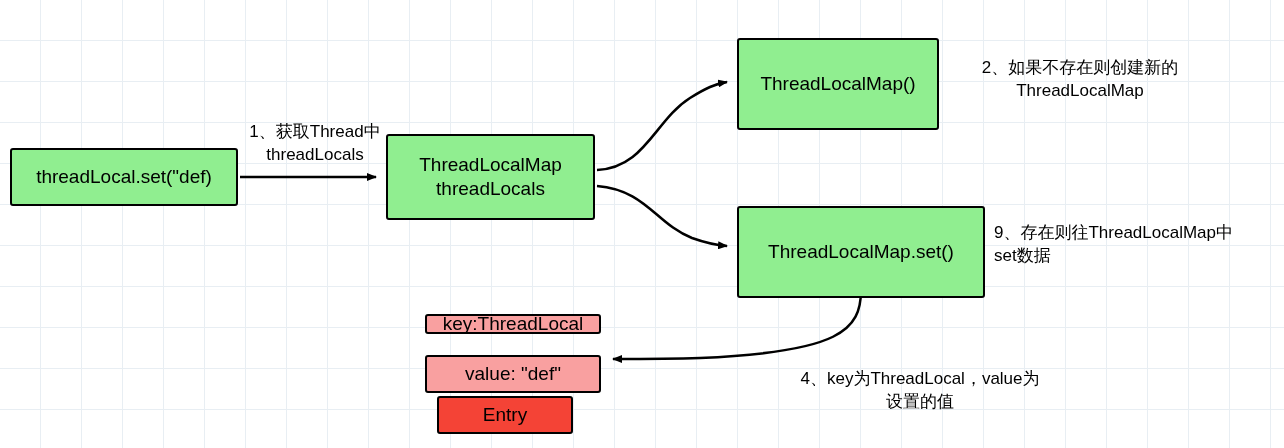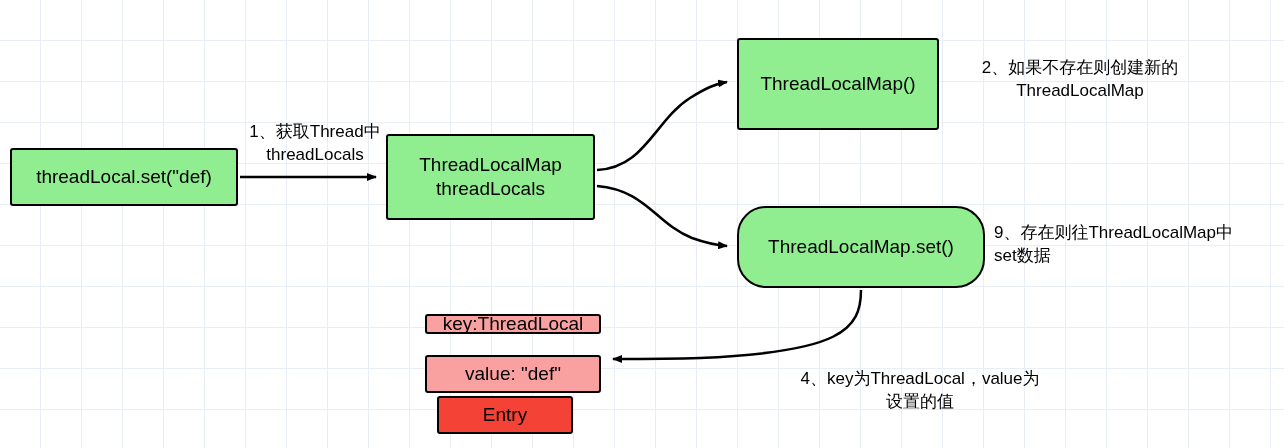--- a/index.html
+++ b/index.html
@@ -65,21 +65,21 @@
     text-align: center;
     white-space: pre-line;
   }
   .label.left {
     text-align: left;
   }
   
   #node-set        { left: 10px;  top: 148px; width: 228px; height: 58px; }
   #node-threadlocals { left: 386px; top: 134px; width: 209px; height: 86px; }
   #node-map-ctor   { left: 737px; top: 38px;  width: 202px; height: 92px; }
-  #node-map-set    { left: 737px; top: 206px; width: 248px; height: 82px; border-radius: 29px; }
+  #node-map-set    { left: 737px; top: 206px; width: 248px; height: 92px; }
   #node-key        { left: 425px; top: 314px; width: 176px; height: 20px; }
   #node-value      { left: 425px; top: 355px; width: 176px; height: 38px; }
   #node-entry      { left: 437px; top: 396px; width: 136px; height: 38px; }
   
   #label-1 { left: 210px; top: 92px;  width: 210px; margin-top: 29px; }
   #label-2 { left: 950px; top: 57px;  width: 260px; }
   #label-3 { left: 994px; top: 222px; width: 290px; text-align: left; }
   #label-4 { left: 775px; top: 368px; width: 290px; }
 </style>
 </head>

